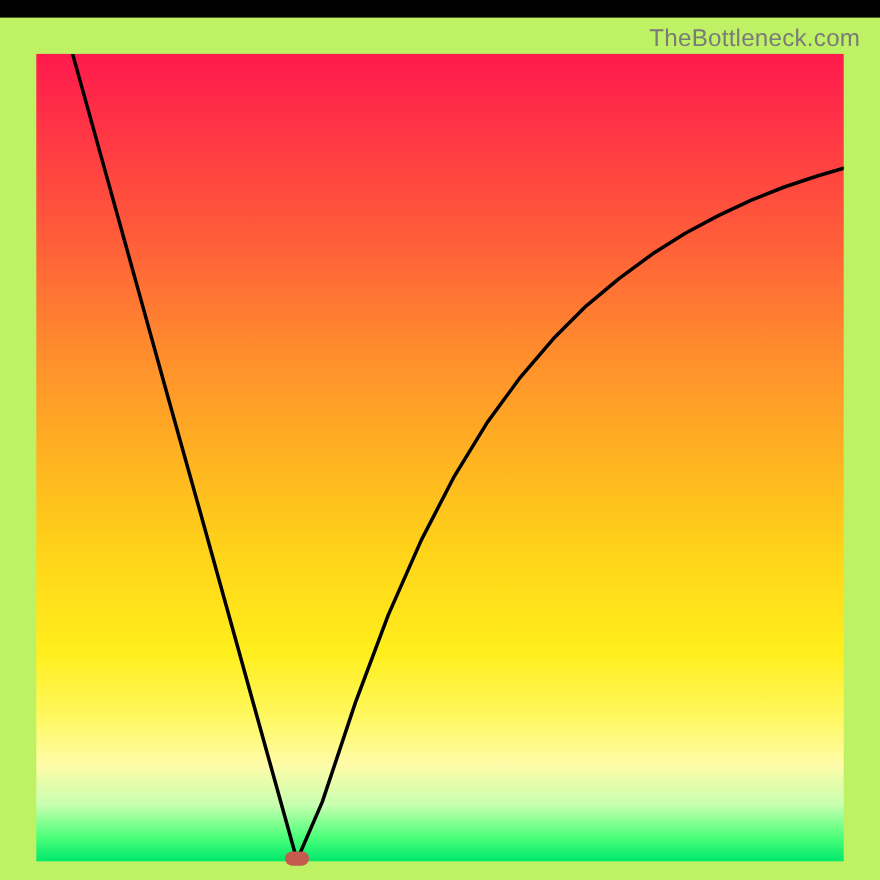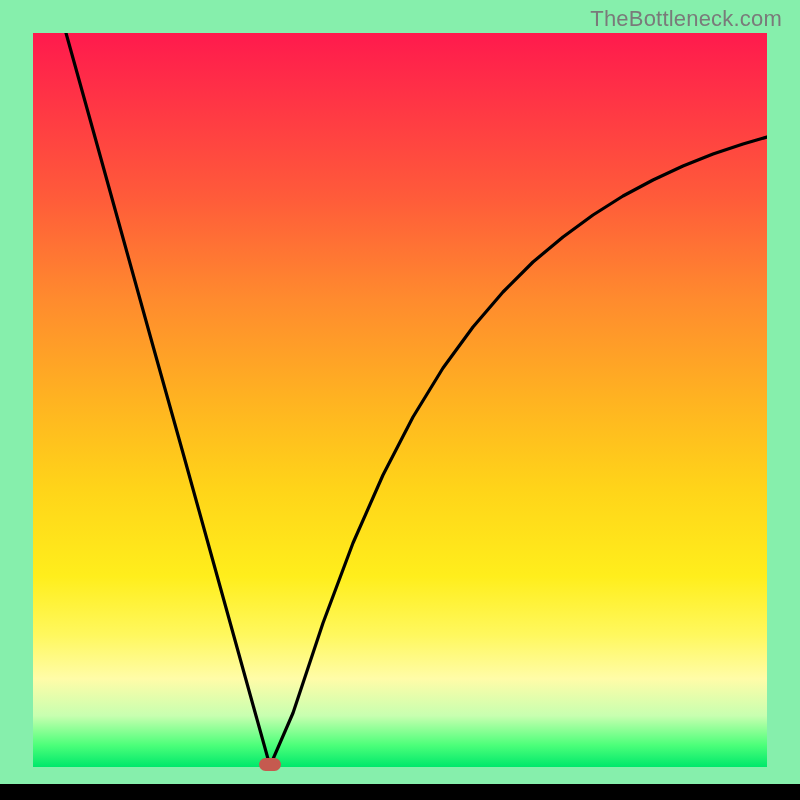--- a/index.html
+++ b/index.html
@@ -8,21 +8,22 @@
     width: 800px;
     height: 800px;
     background: #000000;
     overflow: hidden;
     font-family: Arial, Helvetica, sans-serif;
   }
   .frame {
     position: relative;
     width: 800px;
     height: 784px;
-    background: #86efac;
+    background: #bef264;
+    margin-top: 16px;
   }
   .plot-area {
     position: absolute;
     left: 33px;
     top: 33px;
     width: 734px;
     height: 734px;
     
     background: linear-gradient(
       to bottom,

